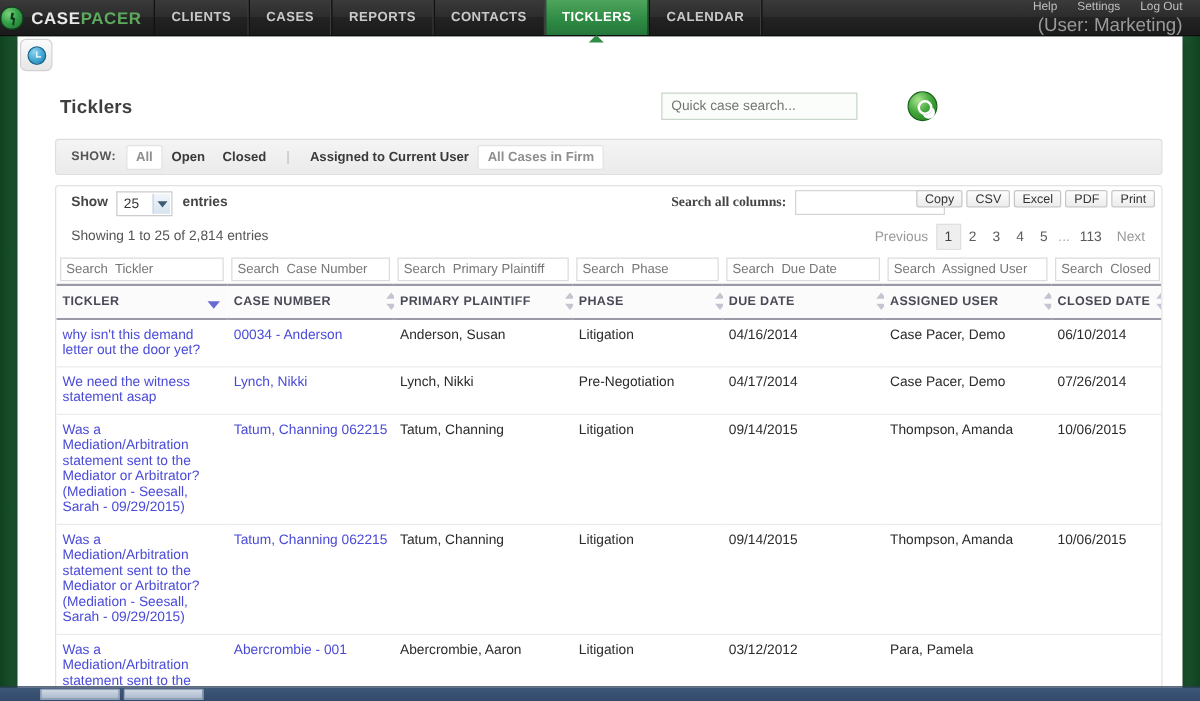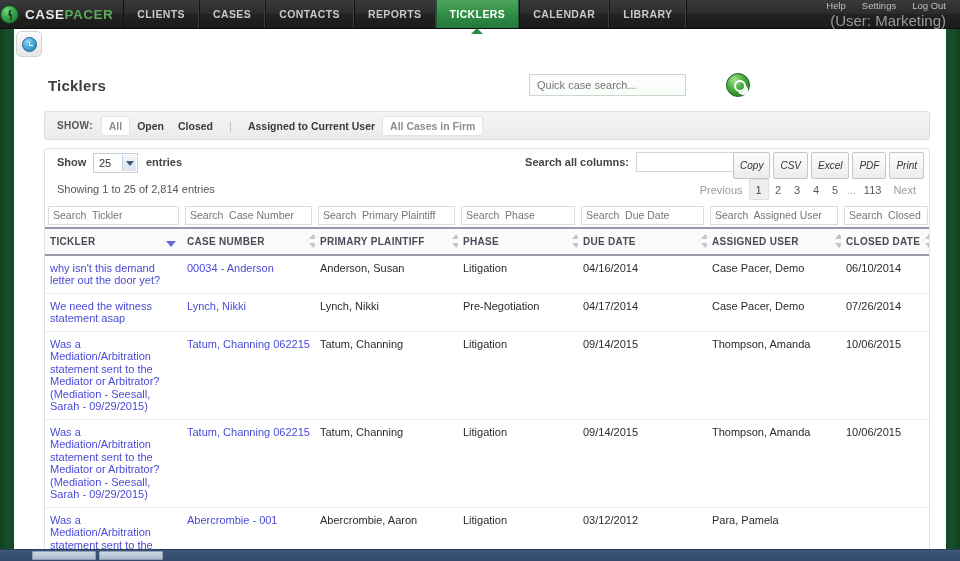--- a/index.html
+++ b/index.html
@@ -207,37 +207,36 @@
   }
   .len-select .caret-box {
     position: absolute; right: 1px; top: 1px; bottom: 1px; width: 14px;
     background: linear-gradient(to bottom,#f2f6fb,#d7e3ef);
     border-left: 1px solid #bcd0e2;
     display: flex; align-items: center; justify-content: center;
   }
   .caret-dn { width:0;height:0;border-left:4px solid transparent;border-right:4px solid transparent;border-top:5px solid #3f5a75; }
   .len-suffix { position: absolute; left: 101px; top: 7px; font-size: 11px; font-weight: bold; color: #454545; }
 
-  .colsearch-label { position: absolute; right: 300px; top: 7px; font-size: 11px; font-weight: bold; color: #454545; white-space: nowrap; }
+  .colsearch-label { position: absolute; right: 300px; top: 7px; font-size: 11px; font-weight: bold; color: #454545; white-space: nowrap; font-family: Liberation Serif, serif; }
   .colsearch-input {
     position: absolute; right: 173px; top: 3px;
     width: 120px; height: 20px;
     border: 1px solid #d5d5d5; background: #fff;
     font-size: 11px; padding: 0 5px; outline: none;
     font-family: "Liberation Sans", sans-serif;
   }
   .exp-btns { position: absolute; right: 5px; top: 3px; display: flex; gap: 3px; }
   .exp-btn {
-    min-width: 28px; height: 27px; padding: 0 6px;
+    min-width: 28px; height: 14px; padding: 0 6px;
     background: linear-gradient(to bottom,#fdfdfd,#ececec);
     border: 1px solid #c6c6c6; border-radius: 2px;
     font-size: 10px; color: #333;
     display: flex; align-items: center; justify-content: center;
     cursor: pointer;
-    font-style: italic;
   }
 
   .info-line { position: absolute; left: 12px; top: 34px; font-size: 11px; color: #555; }
 
   .pager { position: absolute; right: 7px; top: 30px; display: flex; align-items: stretch; margin-left: 48px; }
   .pg {
     min-width: 19px; height: 21px; padding: 0 6px;
     font-size: 11px; color: #5a5a5a;
     display: flex; align-items: center; justify-content: center;
     cursor: pointer;
@@ -310,25 +309,24 @@
   <div class="topbar">
     <div class="logo-wrap">
       <div class="logo-mark"></div>
       <div class="logo-text">
         <span class="logo-case">CASE</span><span class="logo-pacer">PACER</span>
       </div>
     </div>
 
     <div class="nav-item">CLIENTS</div>
     <div class="nav-item">CASES</div>
+    <div class="nav-item">REPORTS</div>
     <div class="nav-item">CONTACTS</div>
-    <div class="nav-item">REPORTS</div>
     <div class="nav-item active">TICKLERS</div>
     <div class="nav-item">CALENDAR</div>
-    <div class="nav-item">LIBRARY</div>
 
     <div class="nav-spacer"></div>
 
     <div class="nav-right">
       <div class="nav-right-row">
         <span class="nav-link">Help</span>
         <span class="nav-link">Settings</span>
         <span class="nav-link">Log Out</span>
       </div>
       <div class="nav-user">(User: Marketing)</div>

